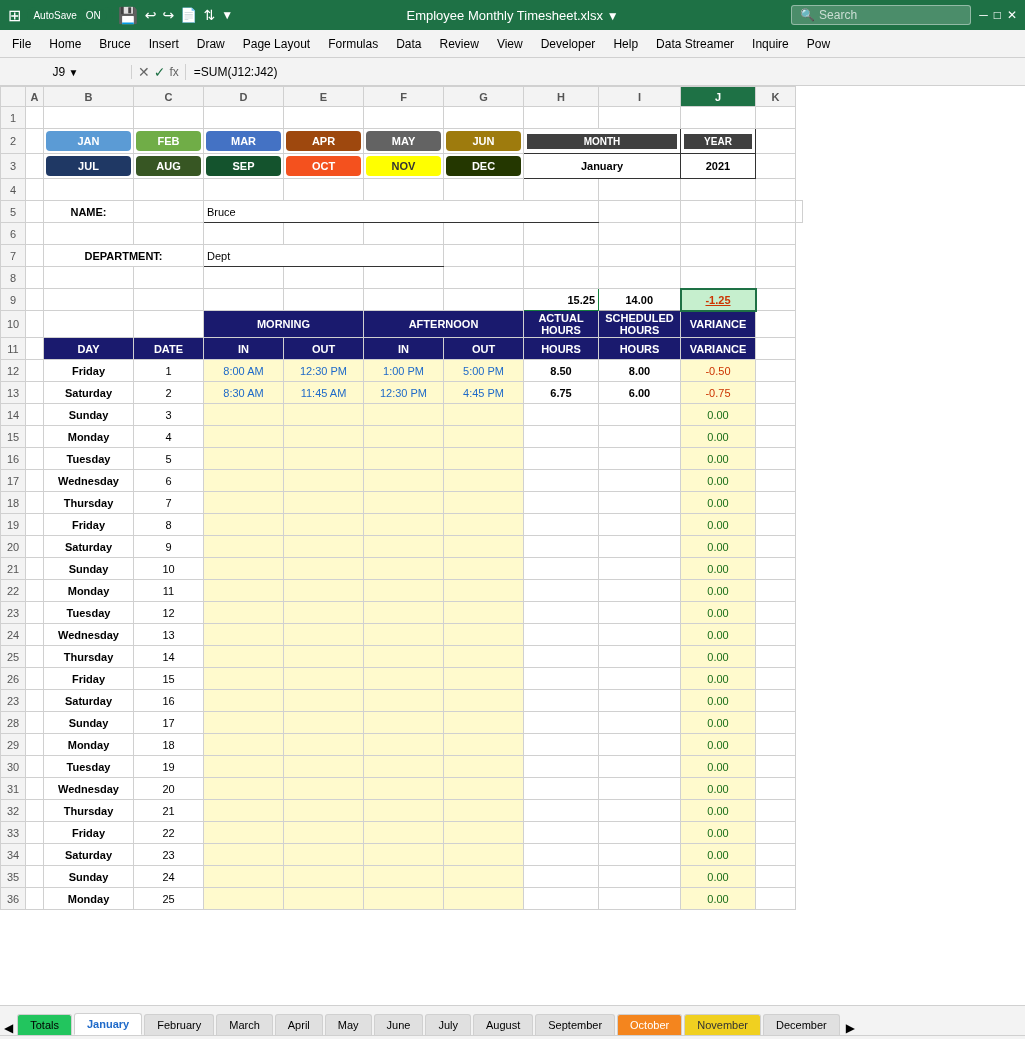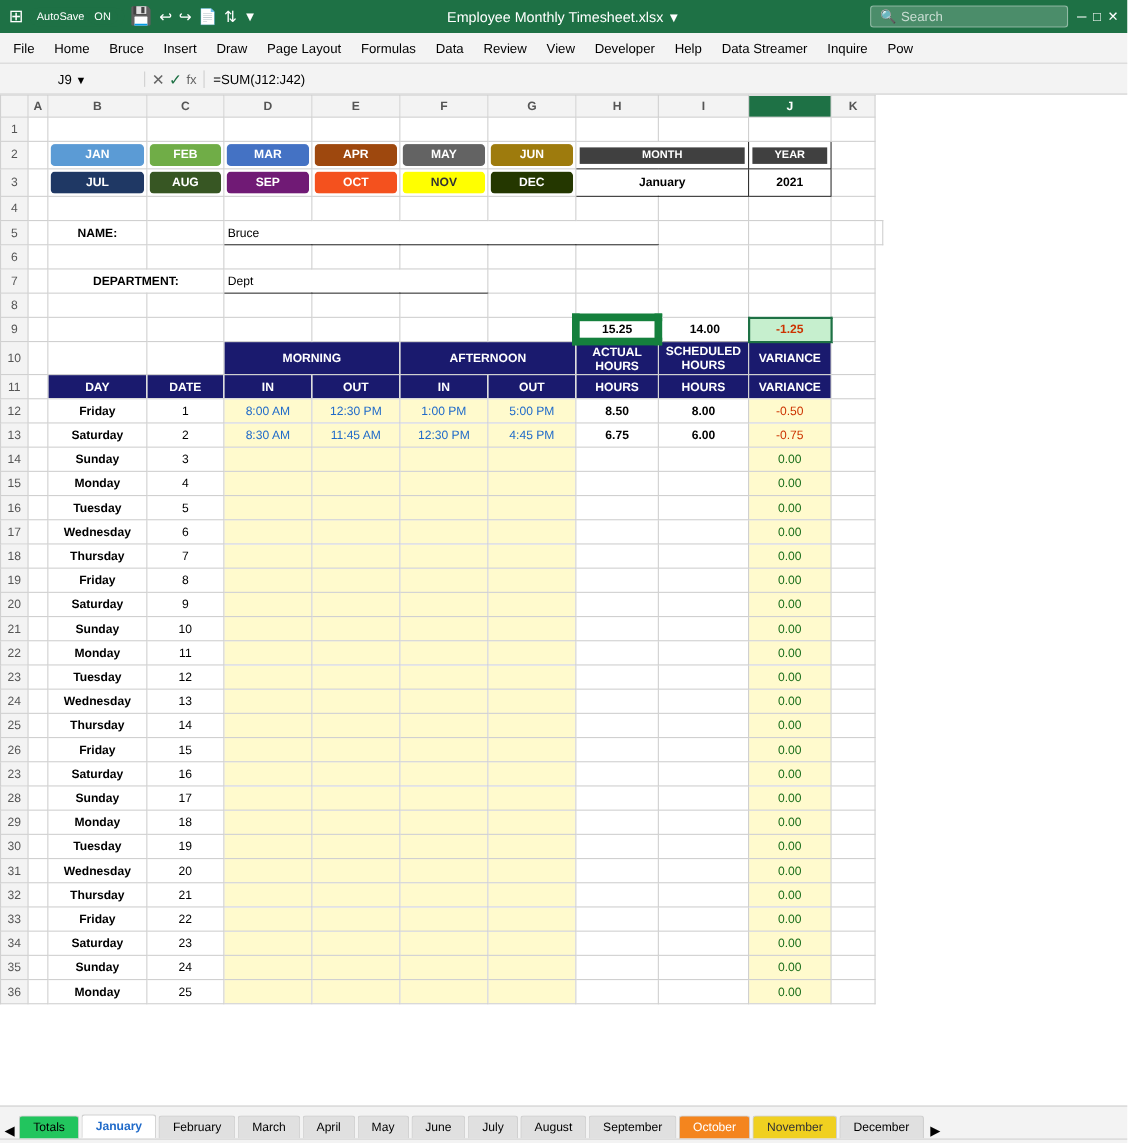--- a/index.html
+++ b/index.html
@@ -403,21 +403,21 @@
         <tr>
           <td class="row-header">3</td>
           <td></td>
           <td style="padding:2px;">
             <div class="month-btn" style="background:#1f3864;color:white;width:100%;text-align:center;">JUL</div>
           </td>
           <td style="padding:2px;">
             <div class="month-btn" style="background:#375623;color:white;width:100%;text-align:center;">AUG</div>
           </td>
           <td style="padding:2px;">
-            <div class="month-btn" style="background:#701a75;color:white;width:100%;">SEP</div>
+            <div class="month-btn" style="background:#14532d;color:white;width:100%;">SEP</div>
           </td>
           <td style="padding:2px;">
             <div class="month-btn" style="background:#f4511e;color:white;width:100%;text-align:center;">OCT</div>
           </td>
           <td style="padding:2px;">
             <div class="month-btn" style="background:#ffff00;color:#333;width:100%;text-align:center;">NOV</div>
           </td>
           <td style="padding:2px;">
             <div class="month-btn" style="background:#243700;color:white;width:100%;text-align:center;">DEC</div>
           </td>
@@ -497,23 +497,23 @@
 
         <tr>
           <td class="row-header">9</td>
           <td></td>
           <td></td>
           <td></td>
           <td></td>
           <td></td>
           <td></td>
           <td></td>
-          <td style="text-align:center;font-weight:bold;font-size:11px;border:7px solid #15803d;">15.25</td>
+          <td style="text-align:right;font-weight:bold;font-size:11px;border:1px solid #15803d;">15.25</td>
           <td style="text-align:center;font-weight:bold;font-size:11px;border:1px solid #aaa;">14.00</td>
-          <td class="selected-cell" style="text-align:center;font-weight:bold;font-size:11px;color:#cc3300;">-1.25</td>
+          <td class="selected-cell" style="text-align:center;font-weight:bold;font-size:11px;color:#cc3300;text-decoration:underline;">-1.25</td>
           <td></td>
         </tr>
 
         <tr>
           <td class="row-header">10</td>
           <td></td>
           <td></td>
           <td></td>
           <td colspan="2" class="merged-header">MORNING</td>
           <td colspan="2" class="merged-header">AFTERNOON</td>

